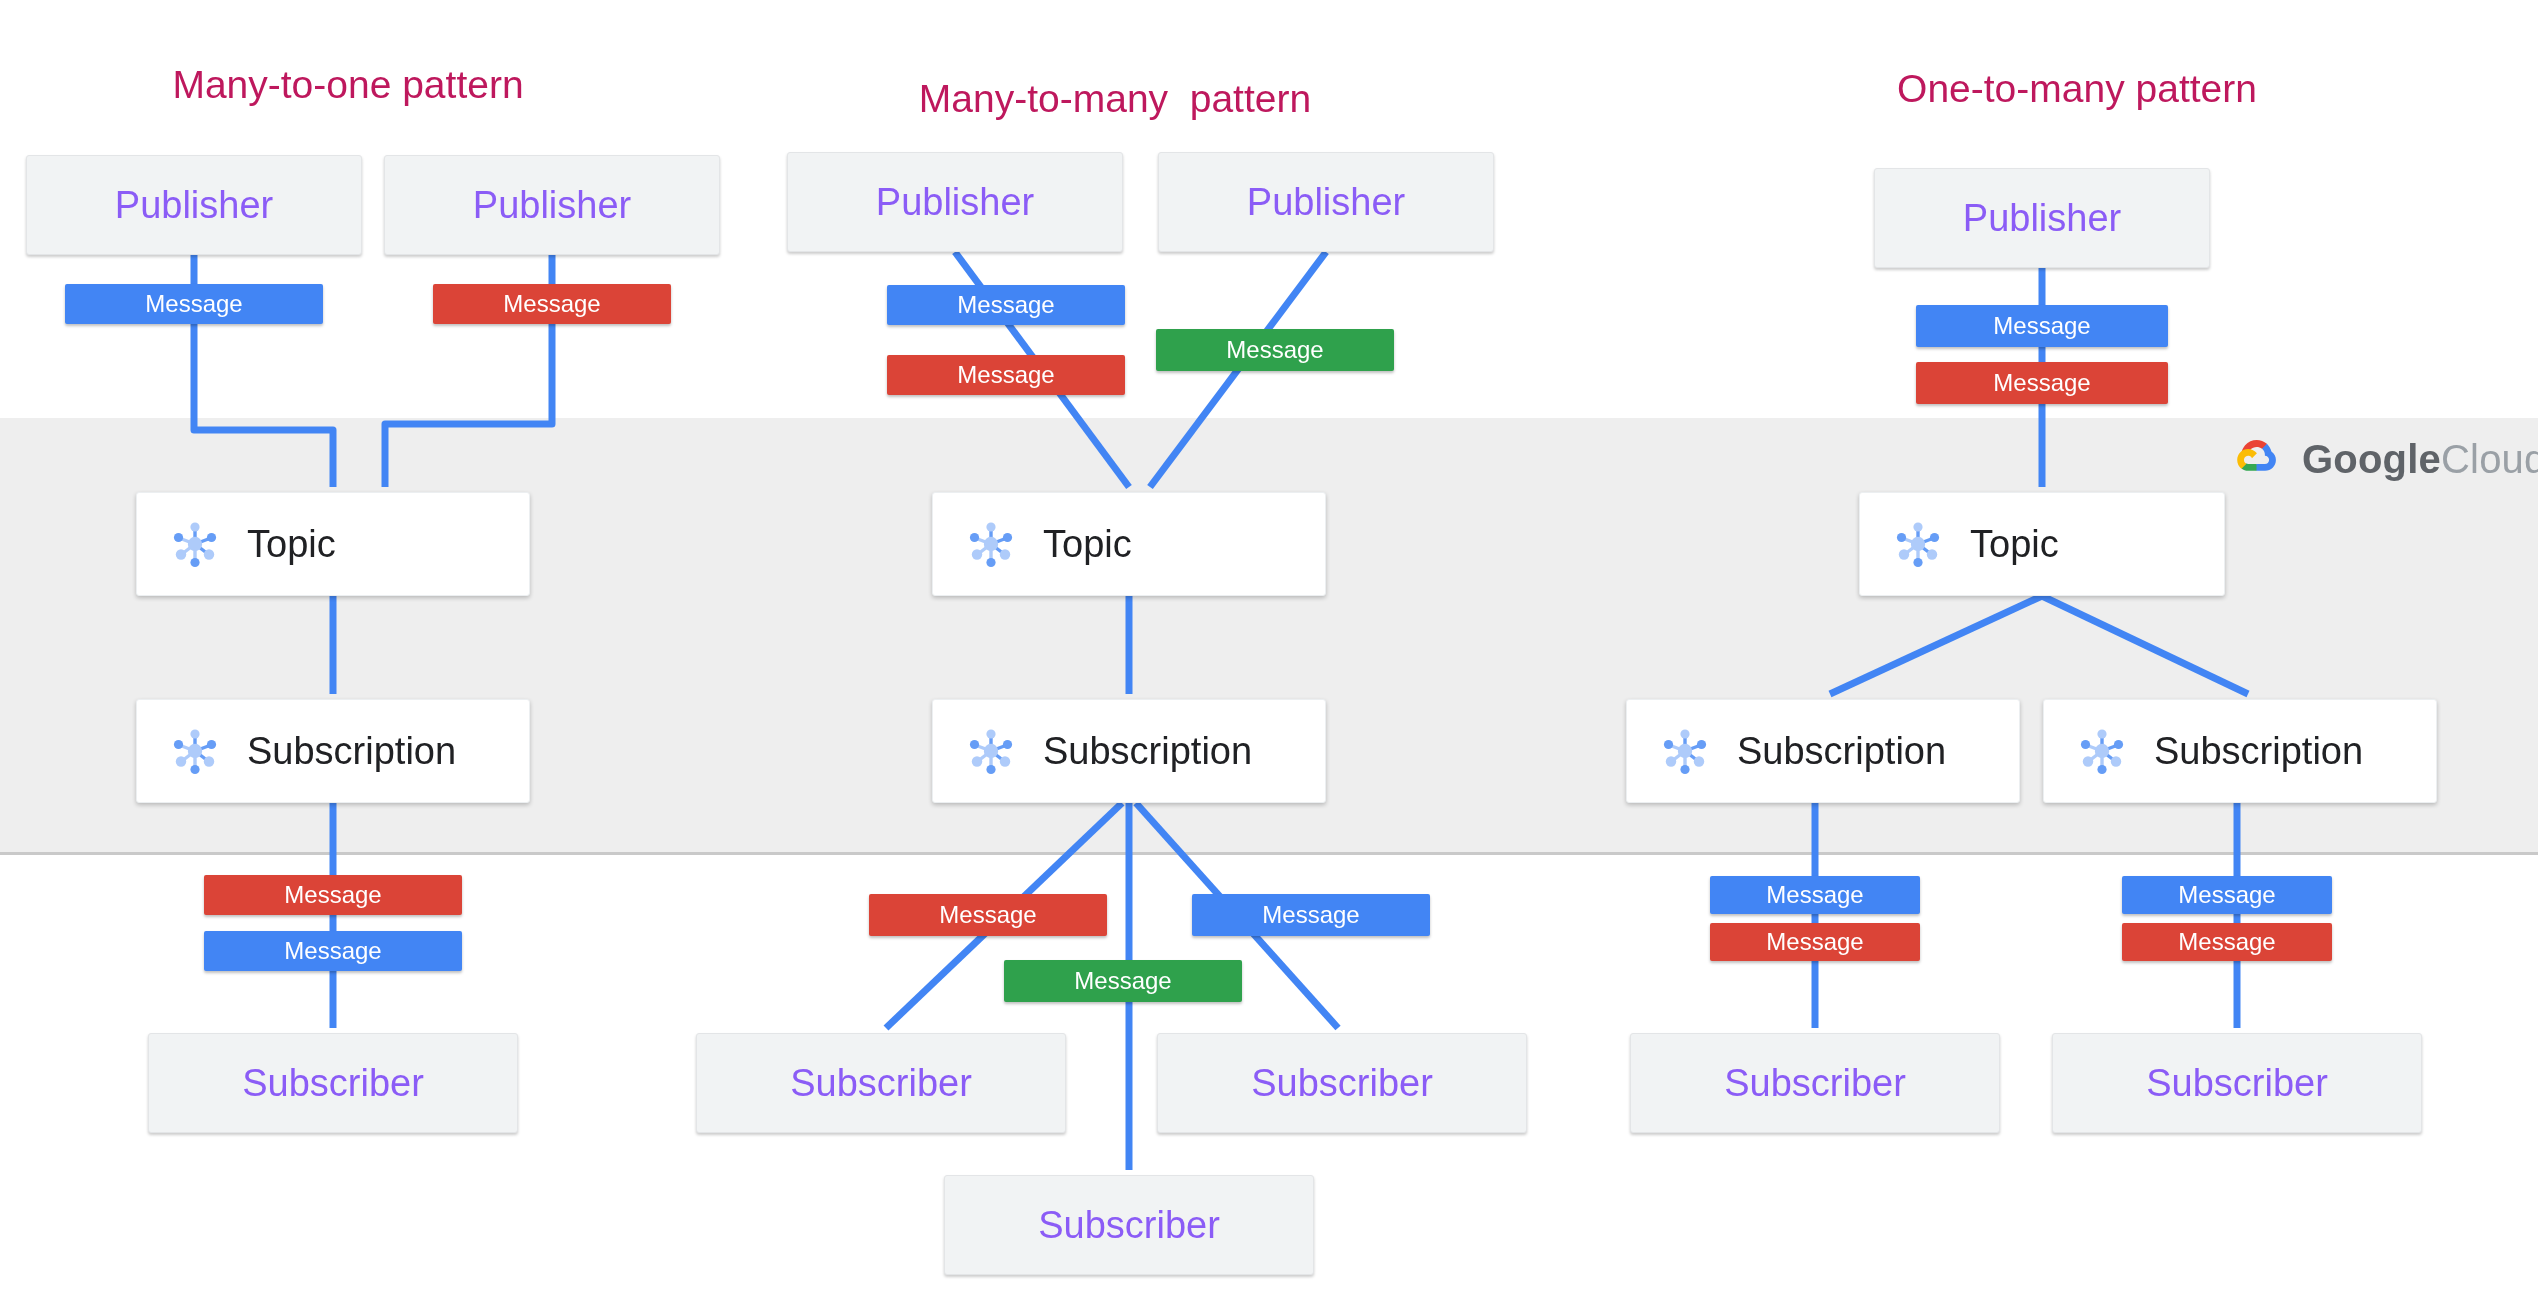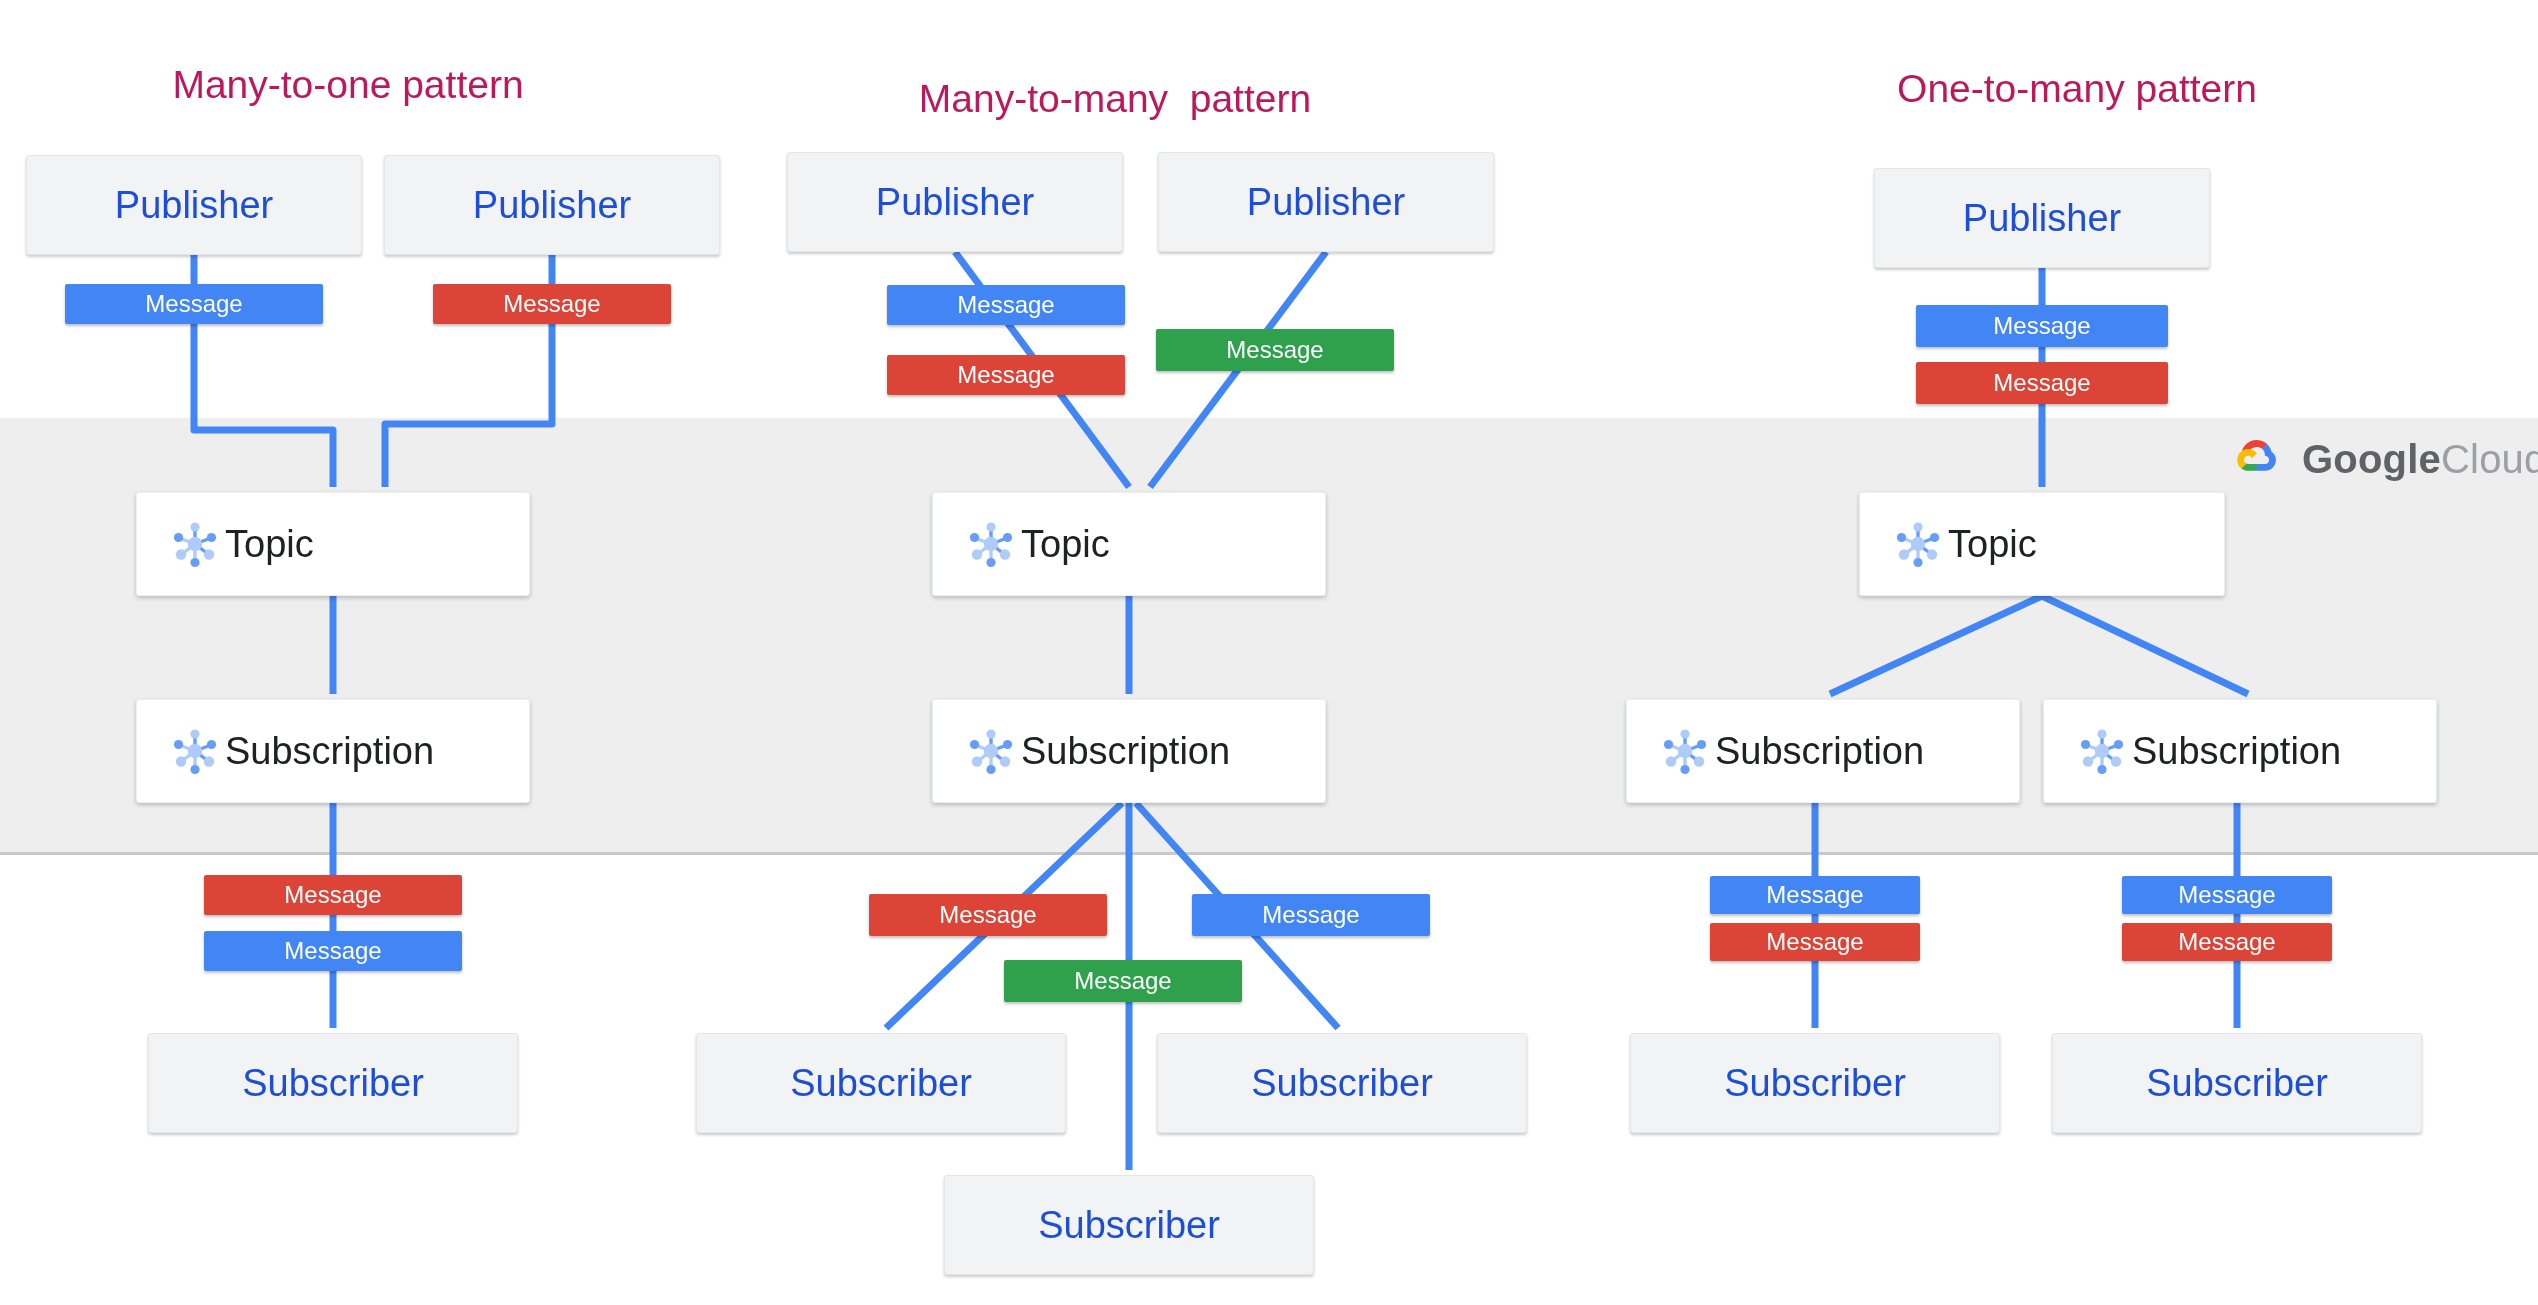--- a/index.html
+++ b/index.html
@@ -55,38 +55,39 @@
     position:absolute;
     box-sizing:border-box;
     display:flex;
     align-items:center;
     justify-content:center;
     background:#f1f3f4;
     border:1px solid #e3e5e7;
     border-radius:3px;
     box-shadow:0 2px 3px rgba(0,0,0,.20);
     font-size:38px;
-    color:#1d4ed8;
+    color:#8b5cf6;
     transform:translateX(-50%);
   }
 
   
   .psnode{
     position:absolute;
     box-sizing:border-box;
     display:flex;
     align-items:center;
     background:#ffffff;
     border:1px solid #eceff1;
     border-radius:3px;
     box-shadow:0 2px 4px rgba(0,0,0,.22);
     font-size:38px;
     color:#202124;
     transform:translateX(-50%);
     padding-left:28px;
+    gap:22px;
   }
   .psnode .ps-ico{flex:0 0 auto;display:block;}
 
   
   .chip{
     position:absolute;
     box-sizing:border-box;
     display:flex;
     align-items:center;
     justify-content:center;

